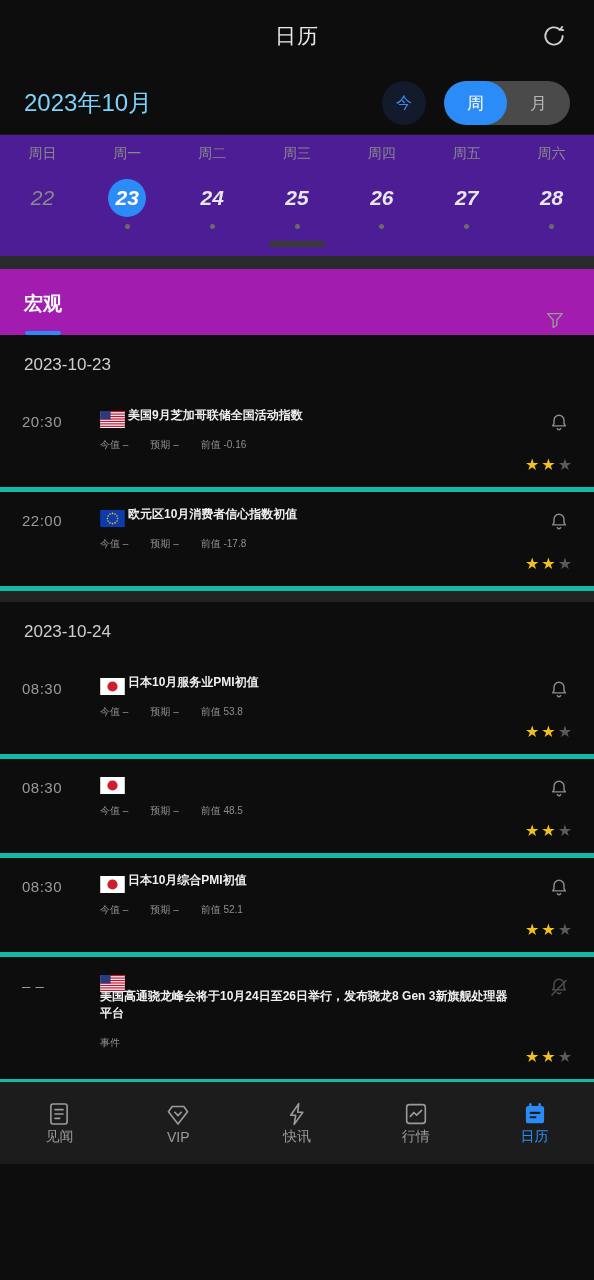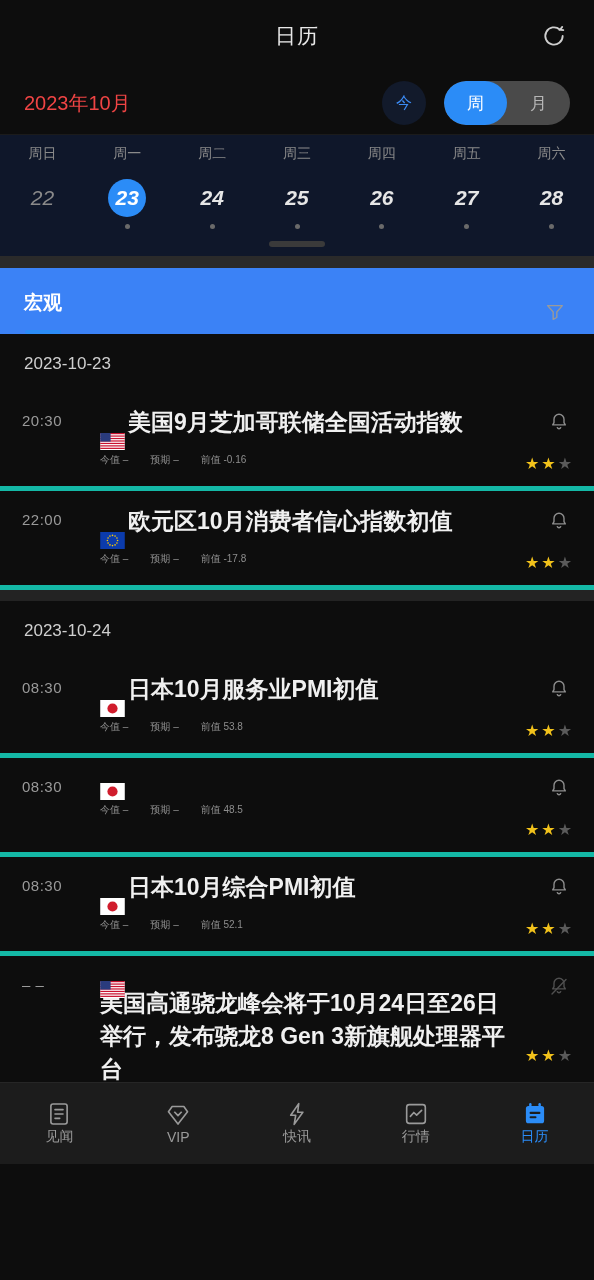--- a/index.html
+++ b/index.html
@@ -11,57 +11,57 @@
   }
   #app { position:relative; width:594px; height:1164px; background:#0d0d0d; display:flex; flex-direction:column; }
 
   
   .topbar { height:72px; flex:0 0 72px; position:relative; display:flex; align-items:center; justify-content:center; background:#0d0d0d; }
   .topbar-title { font-size:21px; color:#e8e8e8; letter-spacing:1px; }
   .refresh-btn { position:absolute; right:22px; top:50%; transform:translateY(-50%); width:36px; height:36px; display:flex; align-items:center; justify-content:center; cursor:pointer; }
 
   
   .monthbar { height:62px; flex:0 0 62px; display:flex; align-items:center; padding:0 24px; background:#0d0d0d; }
-  .month-label { font-size:20px; color:#ef4444; }
+  .month-label { font-size:24px; color:#7dd3fc; }
   .monthbar-right { margin-left:auto; display:flex; align-items:center; gap:18px; }
   .today-btn { width:44px; height:44px; border-radius:50%; background:#121a2b; display:flex; align-items:center; justify-content:center; color:#3b8bf5; font-size:16px; cursor:pointer; }
   .seg { display:flex; background:#4a4a4a; border-radius:22px; width:126px; height:44px; padding:0; overflow:hidden; }
   .seg-item { flex:1; display:flex; align-items:center; justify-content:center; font-size:17px; color:#b6b6b6; border-radius:22px; cursor:pointer; }
   .seg-item.active { background:#2b8cf7; color:#ffffff; }
 
   
-  .weekwrap { background:#0f172a; padding-top:10px; flex:0 0 auto; border-top:1px solid #1b1b1b; }
+  .weekwrap { background:#4c1d95; padding-top:10px; flex:0 0 auto; border-top:1px solid #1b1b1b; }
   .weekrow { display:flex; }
   .weekcell { flex:1; display:flex; flex-direction:column; align-items:center; cursor:pointer; }
   .wd { font-size:14px; color:#8a8a8a; margin-bottom:16px; }
   .dnum { width:38px; height:38px; border-radius:50%; display:flex; align-items:center; justify-content:center; font-size:21px; font-weight:bold; color:#e6e6e6;font-style:italic; }
   .dnum.sel { background:#2b8cf7; color:#fff; }
   .dnum.dim { color:#8a8a8a; font-weight:normal; }
   .dot { width:5px; height:5px; border-radius:50%; background:#6a6a6a; margin-top:7px; }
   .dot.hide { background:transparent; }
   .handlewrap { display:flex; justify-content:center; padding:12px 0 9px; }
   .handle { width:56px; height:6px; border-radius:3px; background:#3a3a3a; cursor:pointer; }
   .band { height:13px; background:#2a2a2a; }
 
   
-  .tabbar { display:flex; align-items:center; padding:22px 24px 0; background:#3b82f6; position:relative; flex:0 0 auto; }
+  .tabbar { display:flex; align-items:flex-end; padding:22px 24px 0; background:#a21caf; position:relative; flex:0 0 auto; }
   .tab { display:flex; flex-direction:column; align-items:center; cursor:pointer; }
   .tab-label { font-size:19px; color:#ffffff; font-weight:bold; }
   .tab-underline { width:36px; height:4px; border-radius:2px; background:#2b8cf7; margin-top:14px; }
   .filter-btn { margin-left:auto; width:30px; height:30px; display:flex; align-items:center; justify-content:center; cursor:pointer; }
 
   
   .list { flex:1 1 auto; overflow:hidden; background:#0d0d0d; }
   .datehdr { padding:20px 24px 18px; font-size:17px; color:#cfcfcf; }
   .grp-sep { height:11px; background:#232323; }
 
   .ev { display:flex; padding:14px 22px 14px 22px; border-bottom:5px solid #14b8a6; align-items:flex-start; cursor:pointer; }
   .ev-time { width:62px; flex:0 0 62px; font-size:15px; color:#9a9a9a; padding-top:6px; letter-spacing:0.5px; }
   .ev-body { flex:1 1 auto; min-width:0; padding-left:16px; }
-  .ev-title { font-size:23px; color:#f0f0f0; font-weight:bold; line-height:1.42; display:flex; align-items:flex-end; flex-wrap:wrap; }
+  .ev-title { font-size:12px; color:#f0f0f0; font-weight:bold; line-height:1.42; display:flex; align-items:flex-end; flex-wrap:wrap; }
   .ev-title-text { display:inline; }
   .flag { width:25px; height:17px; display:inline-block; vertical-align:-2px; margin-right:3px; border-radius:2px; flex:0 0 auto; position:relative; top:4px; }
   .ev-meta { margin-top:14px; display:flex; align-items:center; font-size:10px; color:#8e8e8e; gap:22px; }
   .ev-right { width:62px; flex:0 0 62px; display:flex; flex-direction:column; align-items:flex-end; }
   .bell { width:26px; height:26px; margin-top:4px; display:flex; align-items:center; justify-content:center; cursor:pointer; }
   .stars { display:flex; gap:2px; margin-top:20px; }
   .star { font-size:16px; line-height:1; color:#5a5a5a; }
   .star.on { color:#f2c21b; }
   .ev.tall .stars { margin-top:48px; }
 

